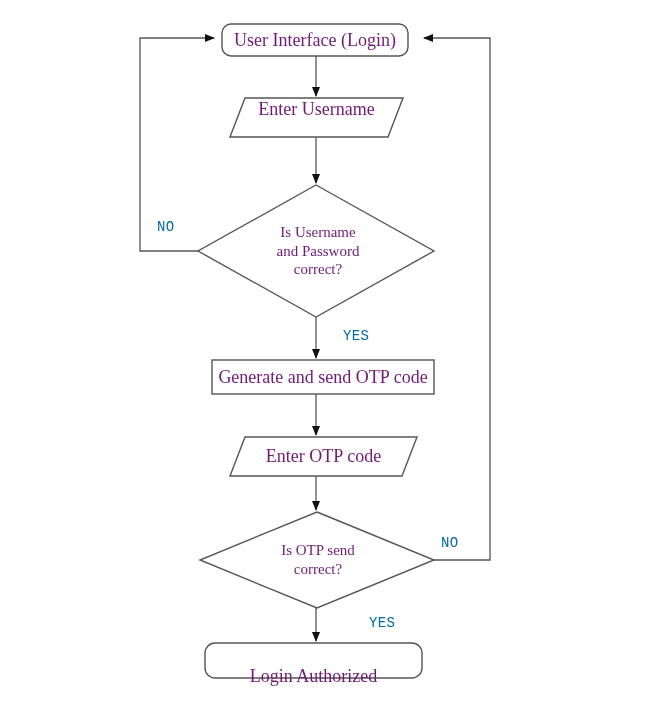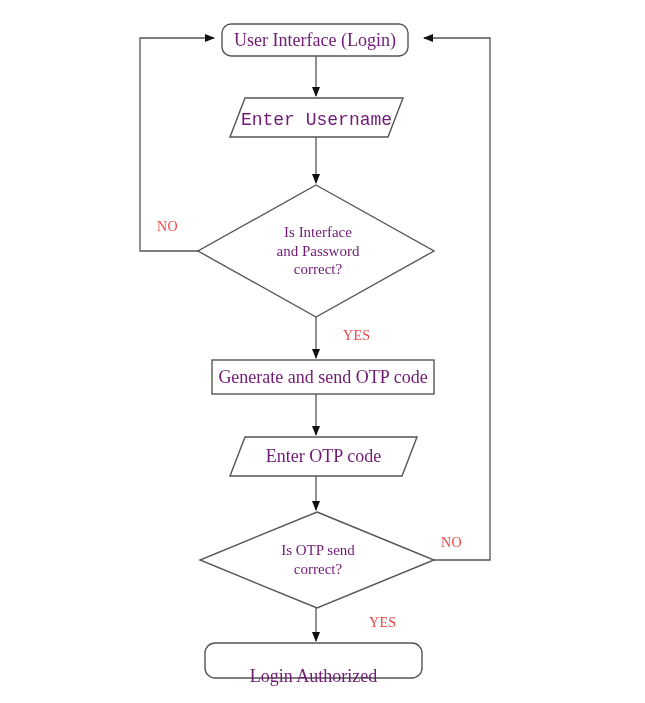--- a/index.html
+++ b/index.html
@@ -30,22 +30,22 @@
     align-items: center;
     justify-content: center;
     text-align: center;
     color: #701a75;
     font-family: "Liberation Serif", serif;
     pointer-events: none;
     white-space: pre-line;
   }
   .edge-label {
     position: absolute;
-    color: #ef4444;
-    font-family: Liberation Serif, serif;
+    color: #0369a1;
+    font-family: Liberation Mono, monospace;
     font-size: 14px;
     letter-spacing: 0.3px;
     white-space: nowrap;
   }
   .lbl-terminal { font-size: 18px; }
   .lbl-io       { font-size: 18px; }
   .lbl-process  { font-size: 18px; }
   .lbl-decision { font-size: 15px; line-height: 1.25; }
 </style>
 </head>
@@ -92,23 +92,23 @@
       <path d="M316,476 L316,510" marker-end="url(#arrow)"></path>
 
       <path d="M434,560 L490,560 L490,38 L424,38" marker-end="url(#arrow)"></path>
 
       <path d="M316,608 L316,641" marker-end="url(#arrow)"></path>
     </g>
   </svg>
 
   <div class="node-label lbl-terminal" style="left:222px; top:24px; width:186px; height:32px;">User Interface (Login)</div>
 
-  <div class="node-label lbl-io" style="left:230px; top:100px; width:173px; height:39px;font-family:Liberation Mono, monospace;">Enter Username</div>
+  <div class="node-label lbl-io" style="left:230px; top:90px; width:173px; height:39px;">Enter Username</div>
 
-  <div class="node-label lbl-decision" style="left:248px; top:203px; width:140px; height:96px;">Is Interface
+  <div class="node-label lbl-decision" style="left:248px; top:203px; width:140px; height:96px;">Is Username
 and Password
 correct?</div>
 
   <div class="node-label lbl-process" style="left:212px; top:360px; width:222px; height:34px;">Generate and send OTP code</div>
 
   <div class="node-label lbl-io" style="left:230px; top:437px; width:187px; height:39px;">Enter OTP code</div>
 
   <div class="node-label lbl-decision" style="left:248px; top:531px; width:140px; height:58px;">Is OTP send
 correct?</div>
 

